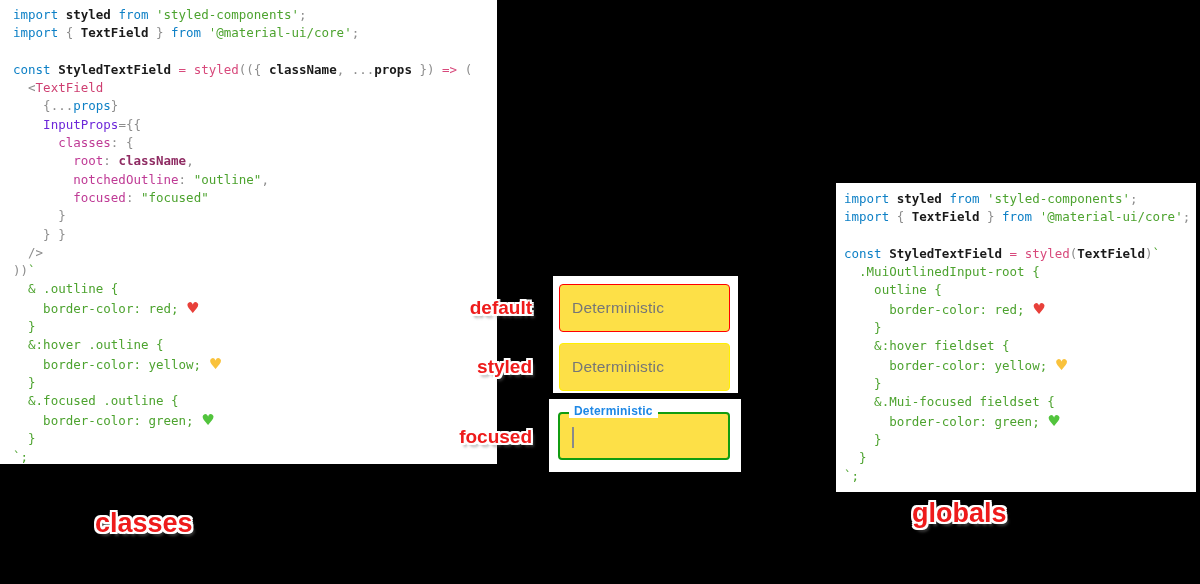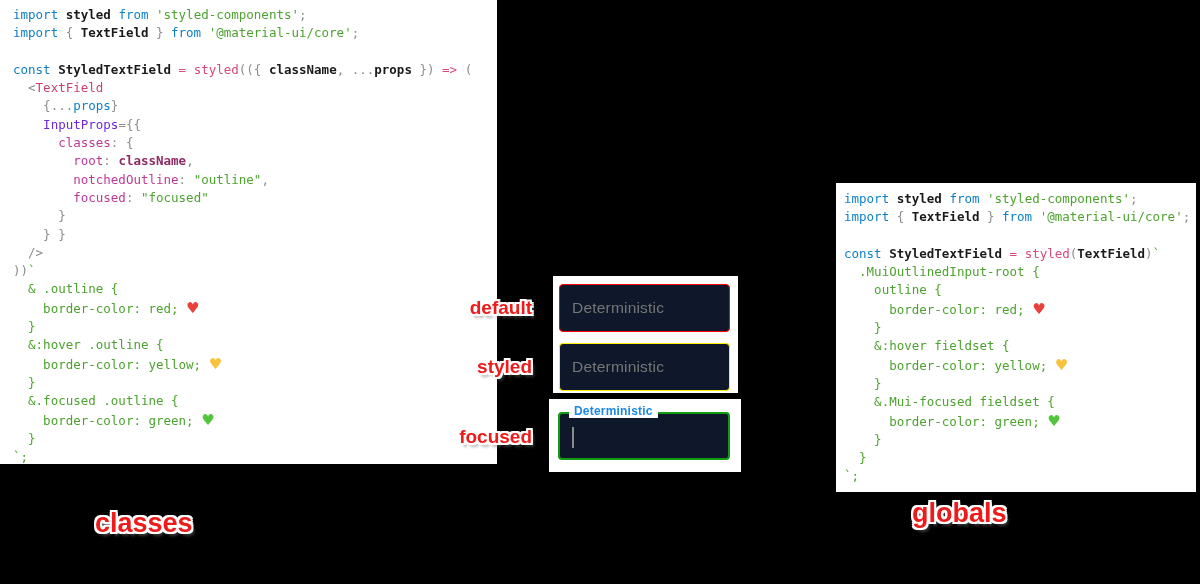--- a/index.html
+++ b/index.html
@@ -25,21 +25,21 @@
   .tok-heart-red,.tok-heart-yellow,.tok-heart-green{
      font-family:"DejaVu Sans",sans-serif;font-size:15px;}
   .tok-heart-red{color:#e8403a;}
   .tok-heart-yellow{color:#f9c23c;}
   .tok-heart-green{color:#52c43d;}
 
   .card{position:absolute;background:#ffffff;}
   #card1{left:553px;top:276px;width:185px;height:117px;}
   #card2{left:549px;top:399px;width:192px;height:73px;}
 
-  .tf{position:absolute;background:#0f172a;border-radius:4px;box-sizing:border-box;}
+  .tf{position:absolute;background:#fde047;border-radius:4px;box-sizing:border-box;}
   #tf-default{left:559px;top:284px;width:171px;height:48px;border:1.5px solid #ff0000;}
   #tf-hover{left:559px;top:343px;width:171px;height:48px;border:1.5px solid #ffef00;}
   #tf-focused{left:558px;top:412px;width:172px;height:48px;border:2px solid #119c11;}
   .tf-label{position:absolute;left:12px;top:50%;transform:translateY(-50%);
             font-size:15.5px;color:#767676;letter-spacing:.2px;}
   .legend{position:absolute;top:-10px;left:9px;background:#fff;padding:0 5px;
           font-size:12px;font-weight:bold;color:#1e88e5;letter-spacing:.2px;}
   .cursor{position:absolute;left:12px;top:13px;width:2px;height:21px;background:#8a8a8a;}
 
   .anno{position:absolute;left:430px;width:102px;text-align:right;

